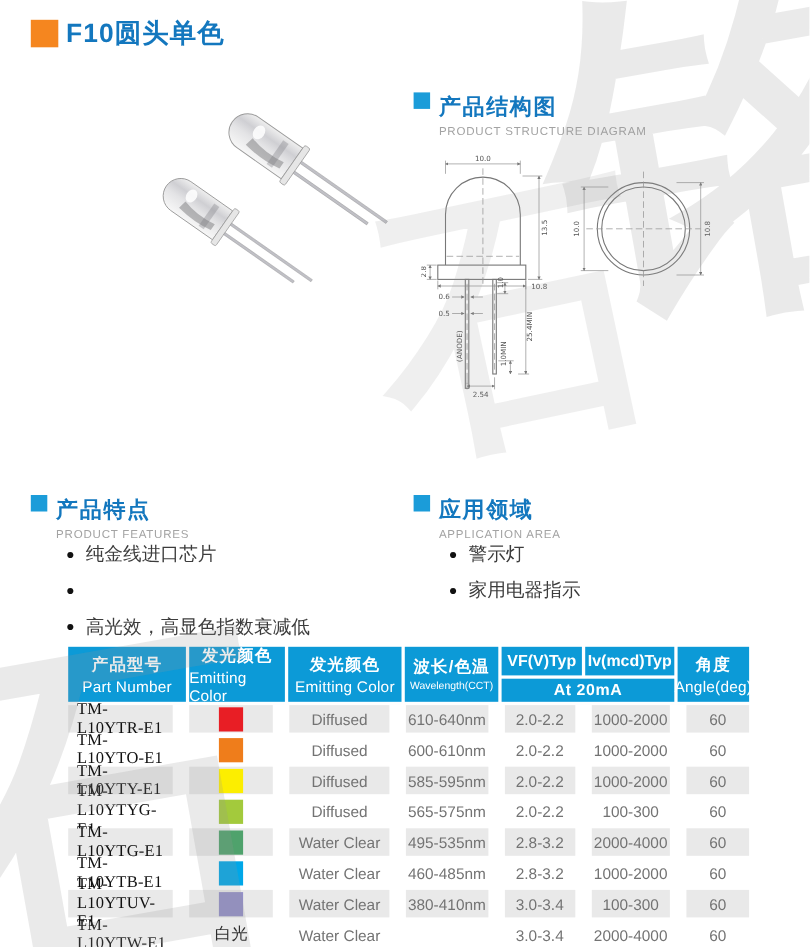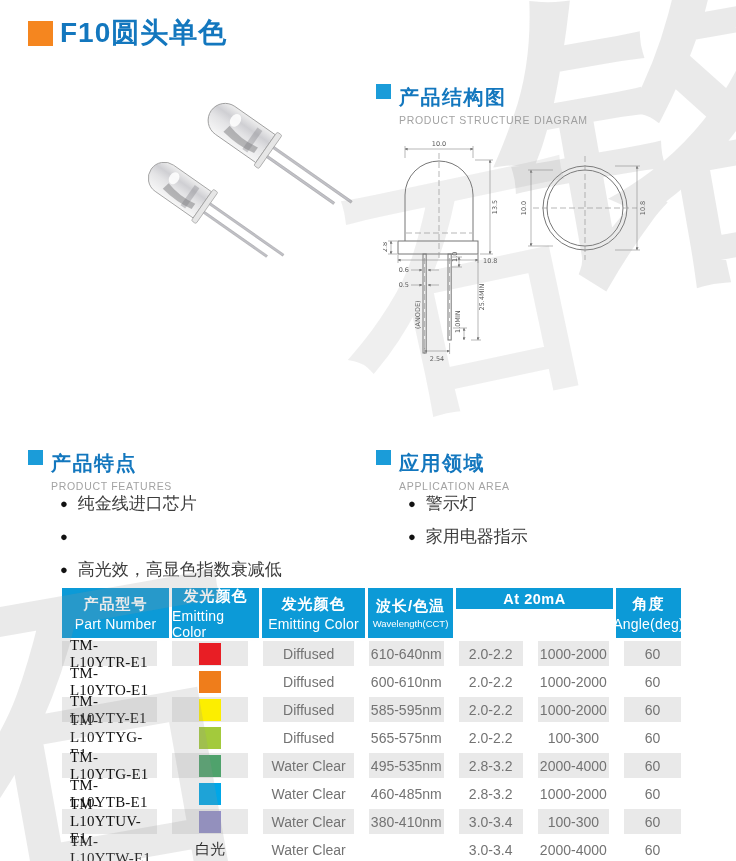--- a/index.html
+++ b/index.html
@@ -2,21 +2,21 @@
 <html><head>
 <meta charset="utf-8">
 <style>
   html,body{margin:0;padding:0;}
   body{width:736px;height:861px;background:#fff;font-family:"Liberation Sans","DejaVu Sans",sans-serif;position:relative;overflow:hidden;}
   .page{position:absolute;inset:0;background:#fff;overflow:hidden;}
 
   
   .main-title{position:absolute;left:28px;top:14px;display:flex;align-items:center;gap:7px;}
   .sq-orange{width:25px;height:25px;background:#f5861f;}
-  .main-title h1{margin:0;font-size:28px;font-weight:bold;color:#1377be;letter-spacing:1px;}
+  .main-title h1{margin:0;font-size:24px;font-weight:bold;color:#1377be;letter-spacing:1px;}
 
   
   .sec-head{position:absolute;}
   .sec-head .row{display:flex;align-items:flex-start;gap:8px;}
   .sq-blue{width:15px;height:15px;background:#1b9cd9;}
   .sec-title{font-size:20px;font-weight:bold;color:#1377be;letter-spacing:1.5px;}
   .sec-sub{margin-left:23px;font-size:10.5px;color:#a3a3a3;letter-spacing:.7px;margin-top:3px;}
 
   
   .bullets{position:absolute;list-style:none;margin:0;padding:0;}
@@ -241,20 +241,24 @@
       </div>
       <div class="th c3">
         <div class="zh">发光颜色</div>
         <div class="en">Emitting Color</div>
       </div>
       <div class="th c4">
         <div class="zh">波长/色温</div>
         <div class="en">Wavelength(CCT)</div>
       </div>
       <div class="th-group">
+        <div class="top">
+          <div class="th-top-cell c5">VF(V)Typ</div>
+          <div class="th-top-cell c6">Iv(mcd)Typ</div>
+        </div>
         <div class="th-cond">At 20mA</div>
       </div>
       <div class="th c7">
         <div class="zh">角度</div>
         <div class="en">Angle(deg)</div>
       </div>
     </div>
     <div class="tbody" id="tbody">
         <div class="tr odd">
           <div class="td c1 part">TM-L10YTR-E1</div>

